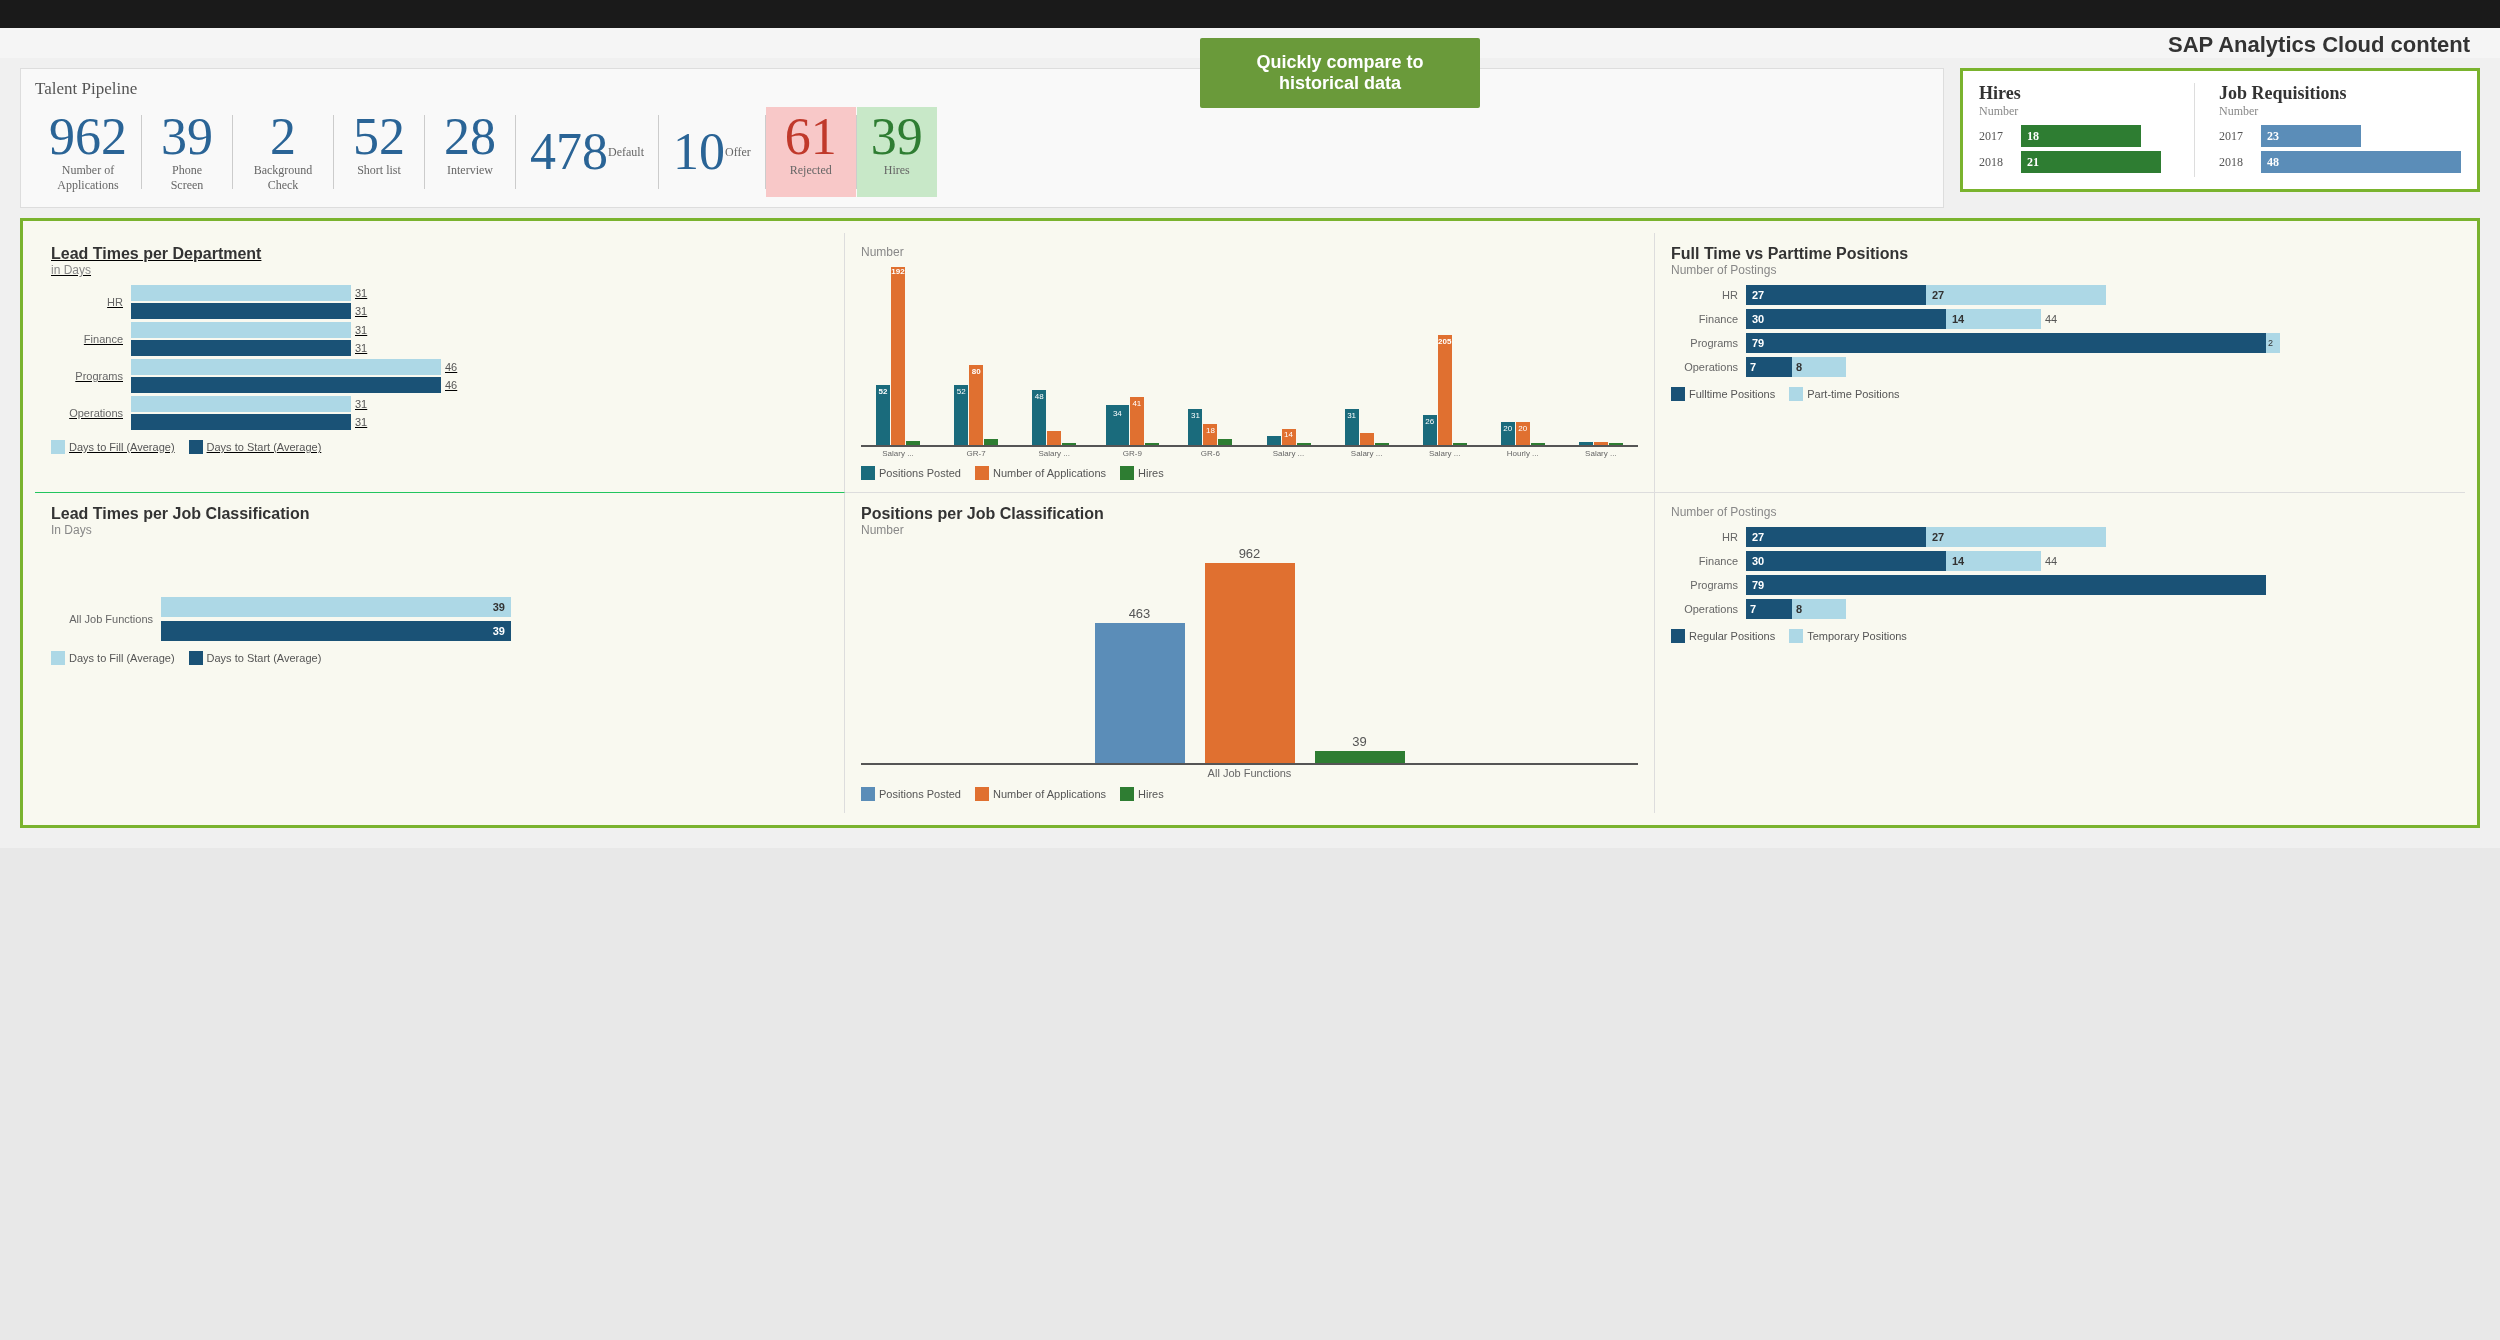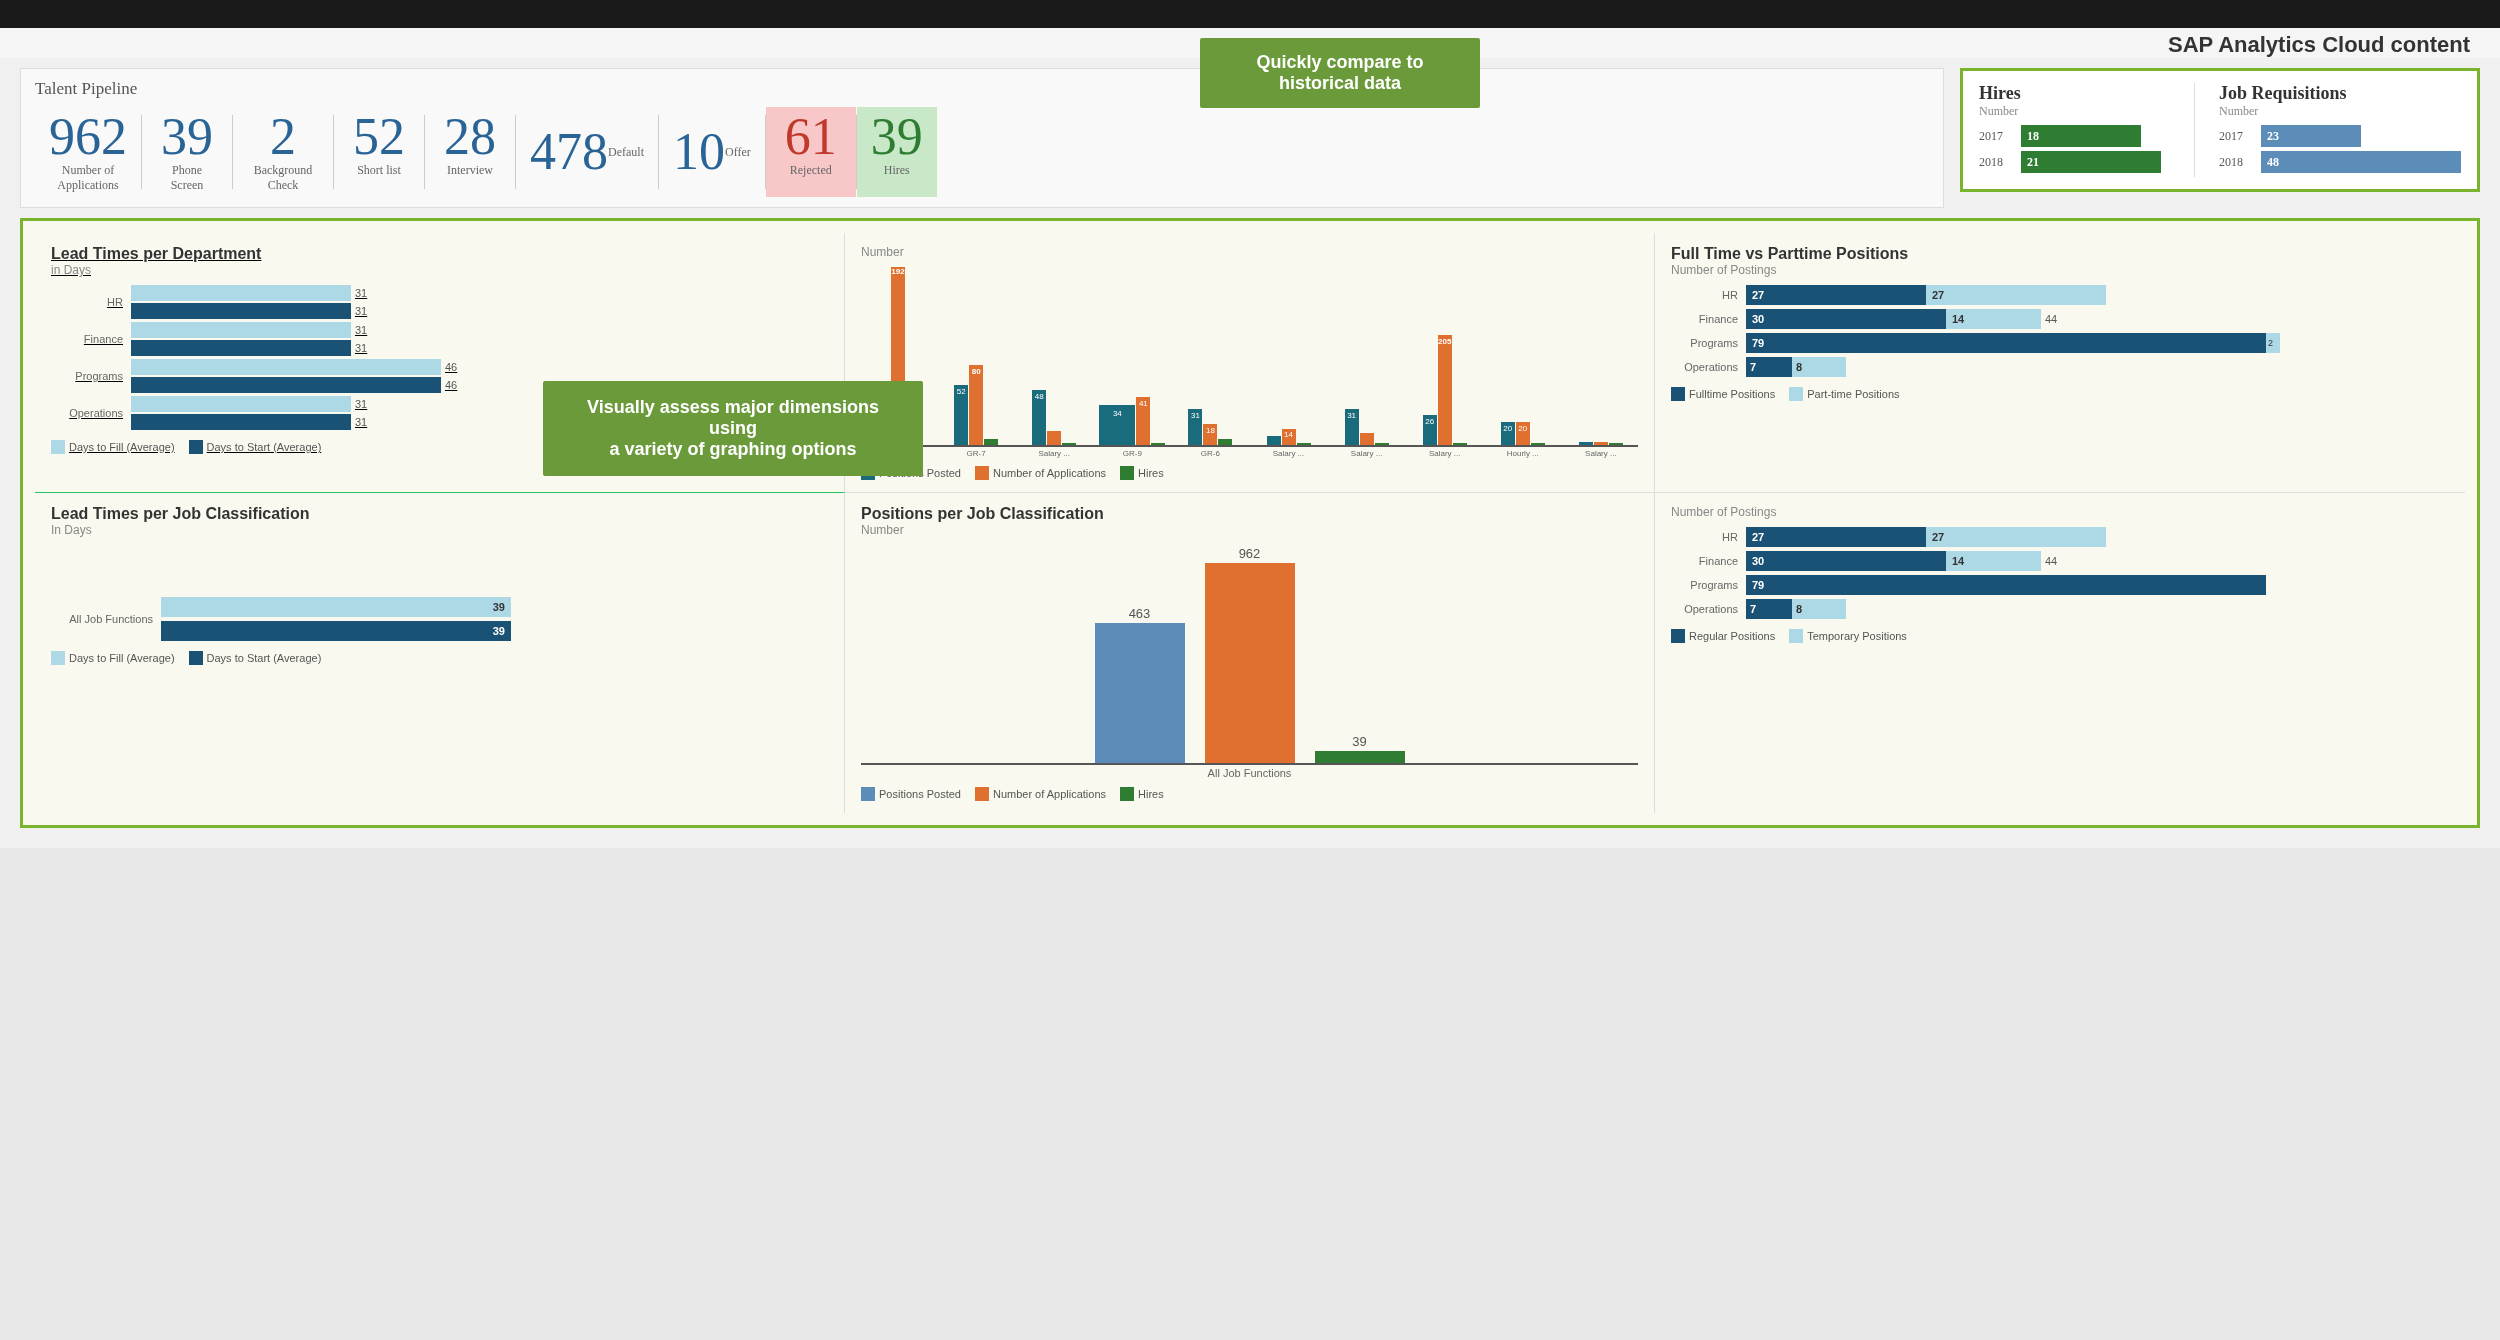--- a/index.html
+++ b/index.html
@@ -115,23 +115,20 @@
 
   </div>
 
   <div style="position:absolute;top:38px;left:1200px;background:#6a9a3a;color:white;padding:14px 20px;font-size:18px;font-weight:bold;text-align:center;width:280px;z-index:20;border-radius:2px;">
     <span>Quickly compare
 to historical data</span>
   </div>
 
   <div style="border:3px solid #7ab32e;background:#f9f9f0;padding:12px;position:relative;">
 
-    <div style="position:absolute;top:160px;left:520px;background:#6a9a3a;color:white;padding:16px 24px;font-size:18px;font-weight:bold;text-align:center;width:380px;z-index:20;border-radius:2px;">
-      Visually assess major dimensions using<br>a variety of graphing options
-    </div>
 
     <div style="display:grid;grid-template-columns:1fr 1fr 1fr;gap:0;">
 
       <div style="padding:12px 16px;border-right:1px solid #ddd;border-bottom:1px solid #22c55e;text-decoration:underline;">
         <div style="font-size:16px;font-weight:bold;color:#333;">Lead Times per Department</div>
         <div style="font-size:12px;color:#888;margin-bottom:8px;">in Days</div>
 
         <div style="display:flex;align-items:center;margin:3px 0;">
           <span style="font-size:11px;color:#666;width:80px;text-align:right;padding-right:8px;">HR</span>
           <div style="flex:1;">
@@ -222,21 +219,21 @@
           <div style="display:flex;flex-direction:column;align-items:center;gap:0;flex:1;">
             <div style="display:flex;align-items:flex-end;gap:1px;height:180px;">
               <div style="width:14px;height:55px;background:#1a6b7c;display:flex;align-items:flex-start;justify-content:center;padding-top:2px;font-size:8px;color:white;">48</div>
               <div style="width:14px;height:14px;background:#e07030;"></div>
               <div style="width:14px;height:2px;background:#2e7d32;"></div>
             </div>
           </div>
 
           <div style="display:flex;flex-direction:column;align-items:center;gap:0;flex:1;">
             <div style="display:flex;align-items:flex-end;gap:1px;height:180px;">
-              <div style="width:36px;height:40px;background:#1a6b7c;display:flex;align-items:flex-start;justify-content:center;padding-top:4px;font-size:8px;color:white;">34</div>
+              <div style="width:23px;height:40px;background:#1a6b7c;display:flex;align-items:flex-start;justify-content:center;padding-top:4px;font-size:8px;color:white;">34</div>
               <div style="width:14px;height:48px;background:#e07030;display:flex;align-items:flex-start;justify-content:center;padding-top:2px;font-size:8px;color:white;">41</div>
               <div style="width:14px;height:2px;background:#2e7d32;"></div>
             </div>
           </div>
 
           <div style="display:flex;flex-direction:column;align-items:center;gap:0;flex:1;">
             <div style="display:flex;align-items:flex-end;gap:1px;height:180px;">
               <div style="width:14px;height:36px;background:#1a6b7c;display:flex;align-items:flex-start;justify-content:center;padding-top:2px;font-size:8px;color:white;">31</div>
               <div style="width:14px;height:21px;background:#e07030;display:flex;align-items:flex-start;justify-content:center;padding-top:2px;font-size:8px;color:white;">18</div>
               <div style="width:14px;height:6px;background:#2e7d32;"></div>

